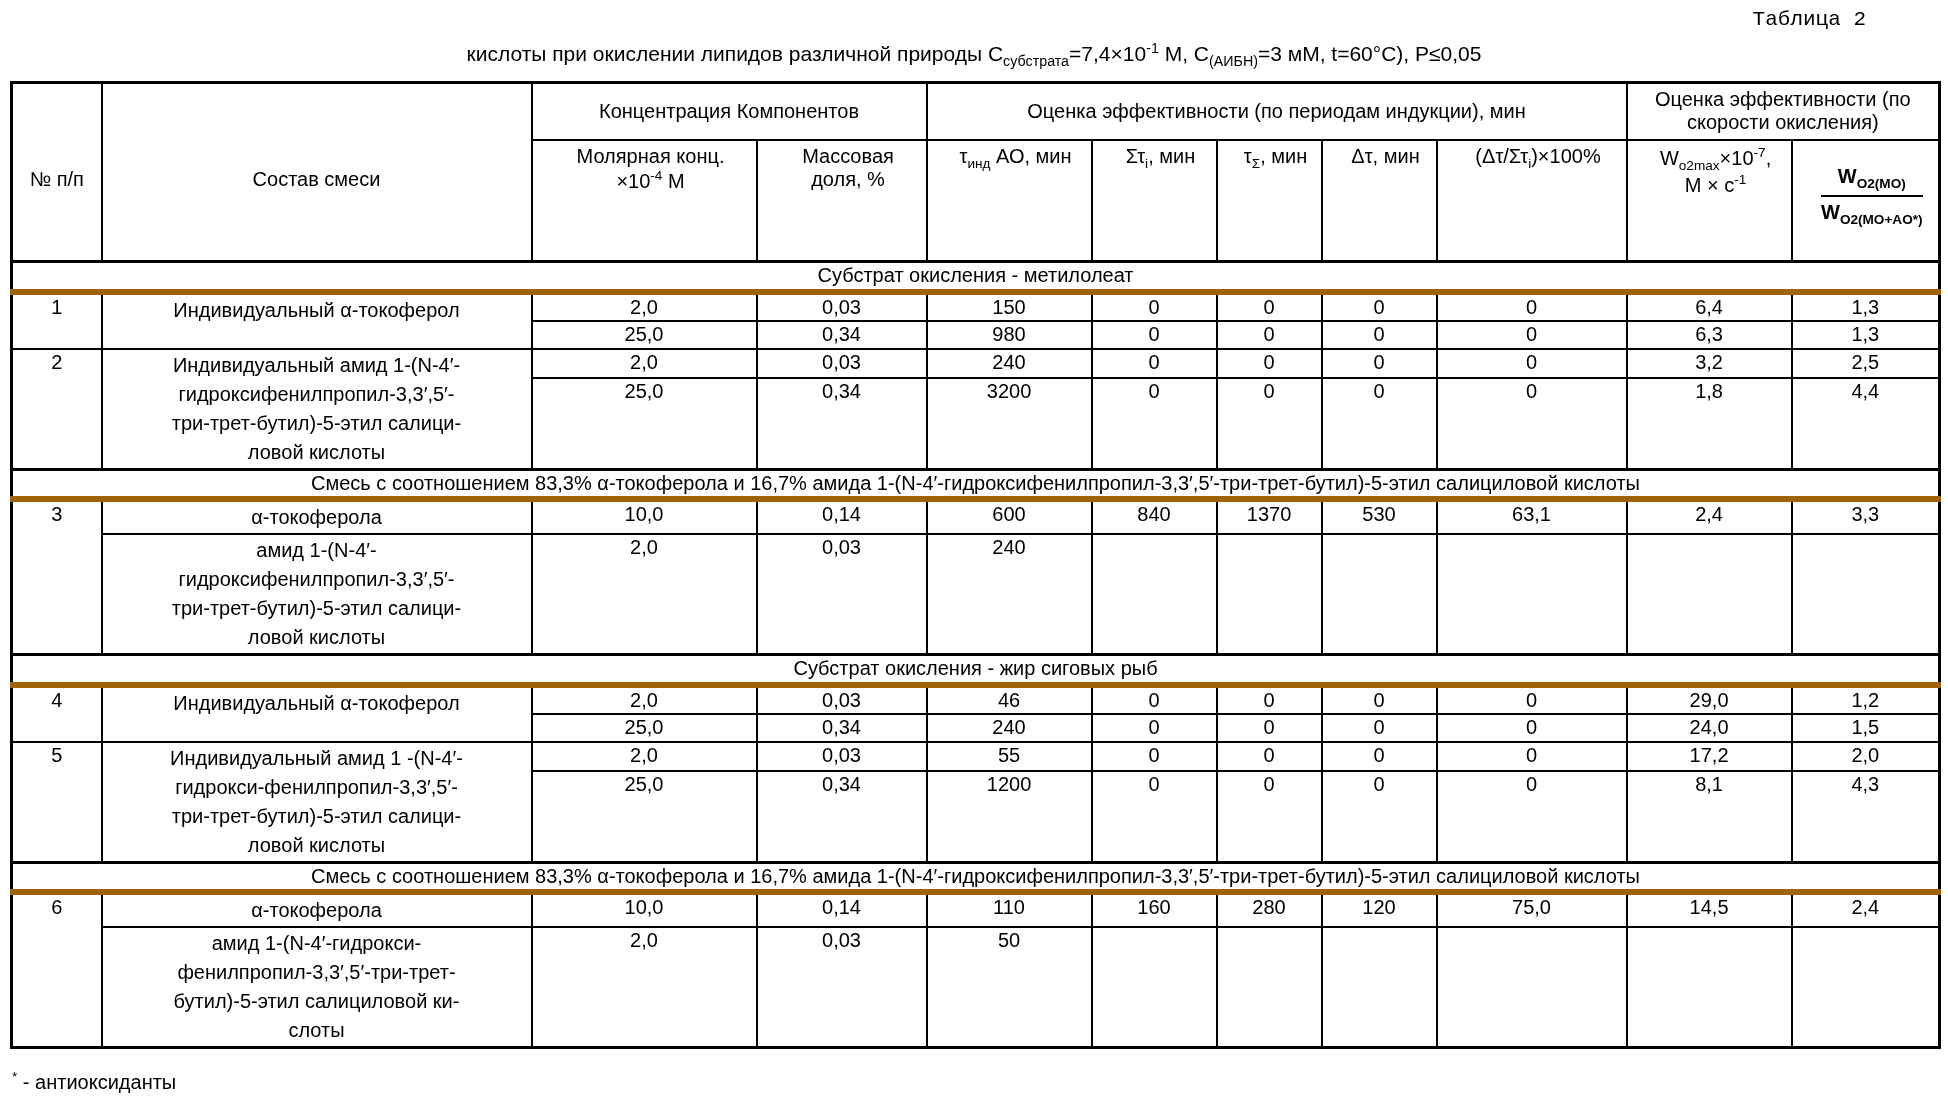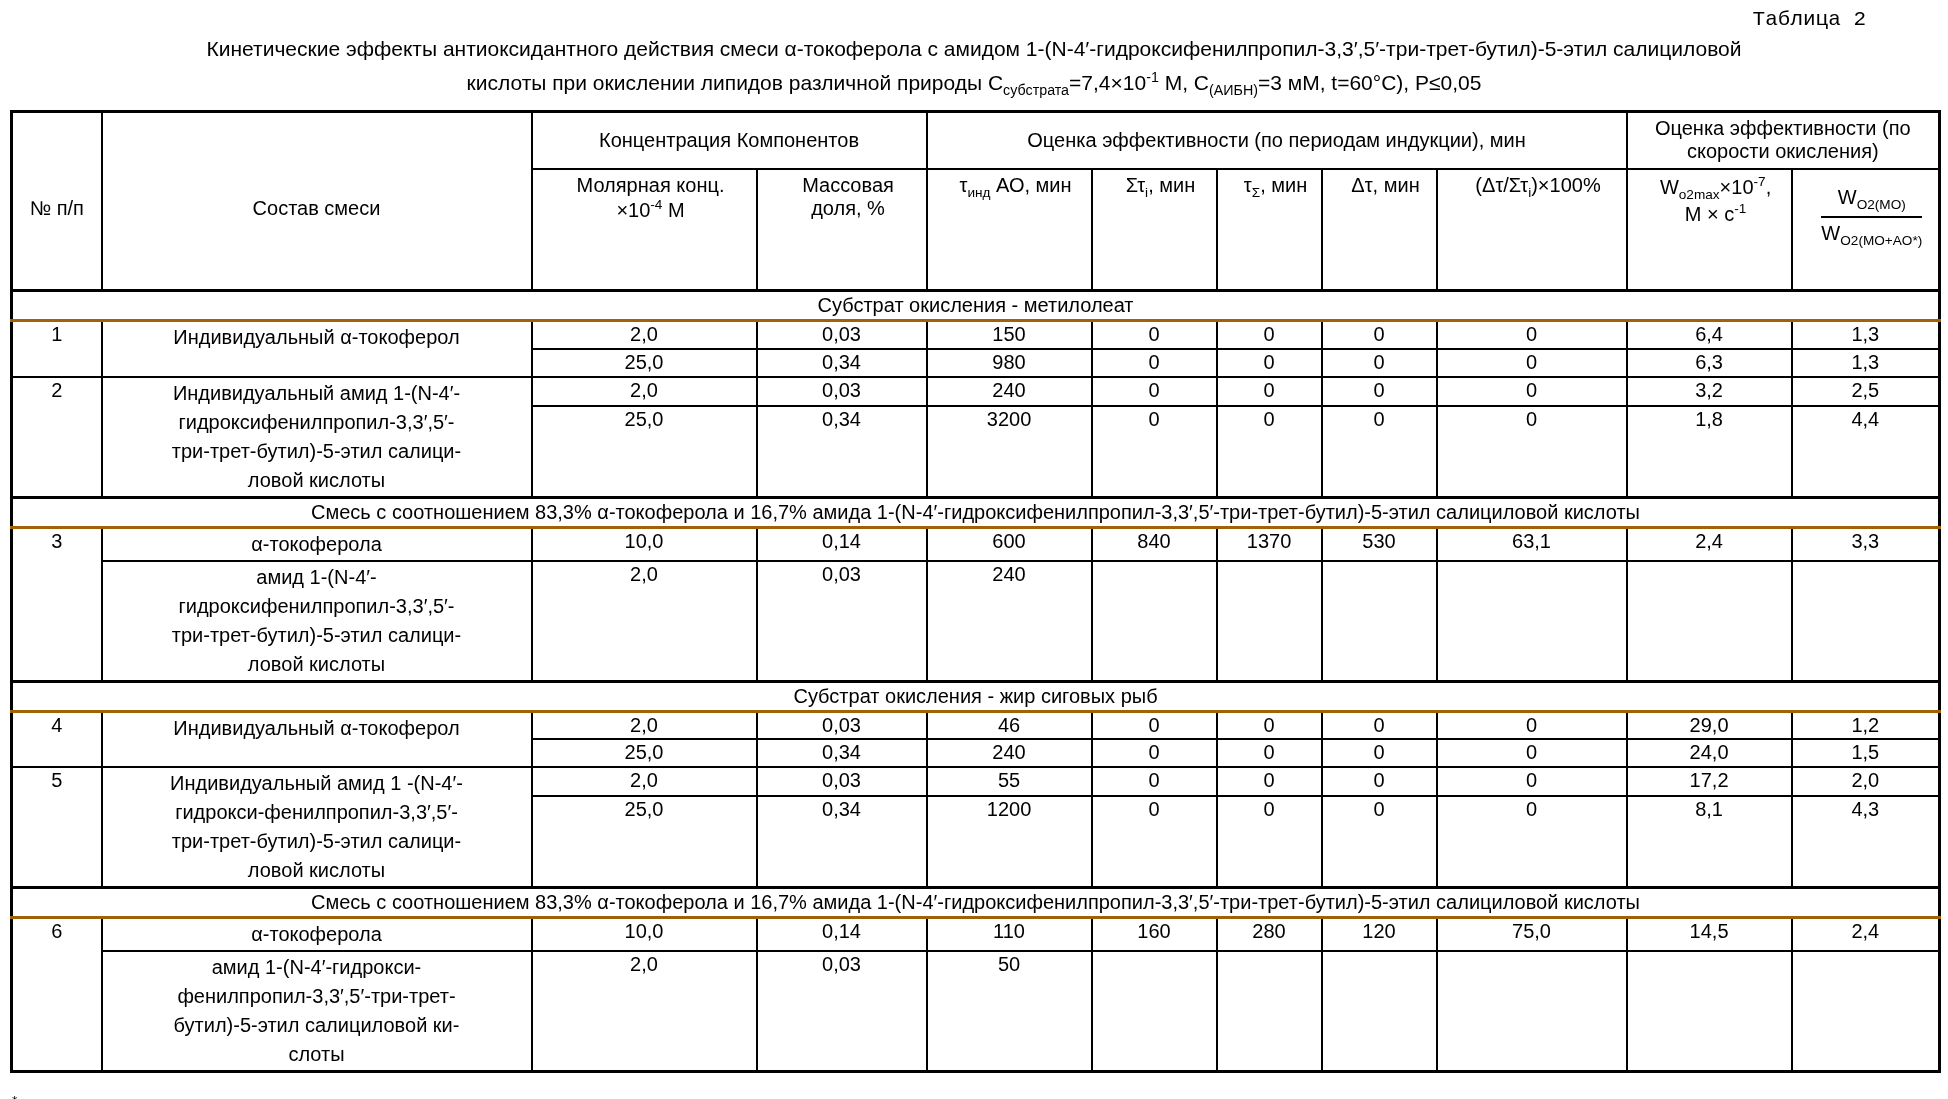--- a/index.html
+++ b/index.html
@@ -7,38 +7,37 @@
   .page{width:1948px;height:1099px;box-sizing:border-box;padding:6px 10px 0 10px;overflow:hidden;}
   .tbl-label{text-align:right;padding-right:72px;font-size:21px;line-height:28px;font-family:Liberation Mono, monospace;}
   .title-line{text-align:center;font-size:21px;line-height:29px;}
   sub{font-size:68%;}
   sup{font-size:68%;}
   table.main{border-collapse:collapse;table-layout:fixed;width:1928px;margin-top:5px;border:3px solid #000;}
   th,td{border:2px solid #000;font-size:20px;font-weight:normal;padding:1px 3px;text-align:center;vertical-align:top;box-sizing:border-box;}
   thead tr.h1 th{vertical-align:middle;height:57px;}
   thead tr.h2 th{vertical-align:top;height:122px;padding-top:4px;border-bottom:3px solid #000;padding-left:16px;}
   th.head-span{vertical-align:top;padding-top:16px;}
-  tr.band td{border-top:3px solid #000;border-bottom:3px solid #a16207;height:30px;vertical-align:middle;font-size:20px;}
+  tr.band td{border-top:3px solid #000;border-bottom:6px solid #a16207;height:30px;vertical-align:middle;font-size:20px;}
   tr.h-std{height:28px;}
   tr.h-tall-b{height:88px;}
   tr.h-xtall-b{height:118px;}
   td.comp{white-space:pre-line;line-height:29px;}
-  .frac{display:inline-block;vertical-align:top;margin-top:12px;}
+  .frac{display:inline-block;vertical-align:top;margin-top:20px;font-weight:bold;}
   .frac .num{border-bottom:2px solid #000;padding:0 10px 4px 10px;}
   .frac .den{padding-top:4px;text-align:center;}
   .footnote{font-size:20px;margin-top:20px;padding-left:2px;}
 </style>
 </head>
 <body>
 
 <div class="page">
 
   <div class="tbl-label">Таблица 2</div>
 
-  <div class="title-line">Кинетические эффекты антиоксидантного действия смеси α-токоферола с амидом 1-(N-4′-гидроксифенилпропил-3,3′,5′-три-трет-бутил)-5-этил салициловой</div>
   <div class="title-line"><span>кислоты при окислении липидов различной природы C</span><sub>субстрата</sub><span>=7,4×10</span><sup>-1</sup><span> М, С</span><sub>(АИБН)</sub><span>=3 мМ, t=60°C), P≤0,05</span></div>
 
   <table class="main">
     <colgroup>
       <col style="width:90px">
         <col style="width:430px">
         <col style="width:225px">
         <col style="width:170px">
       <col style="width:165px">
         <col style="width:125px">

